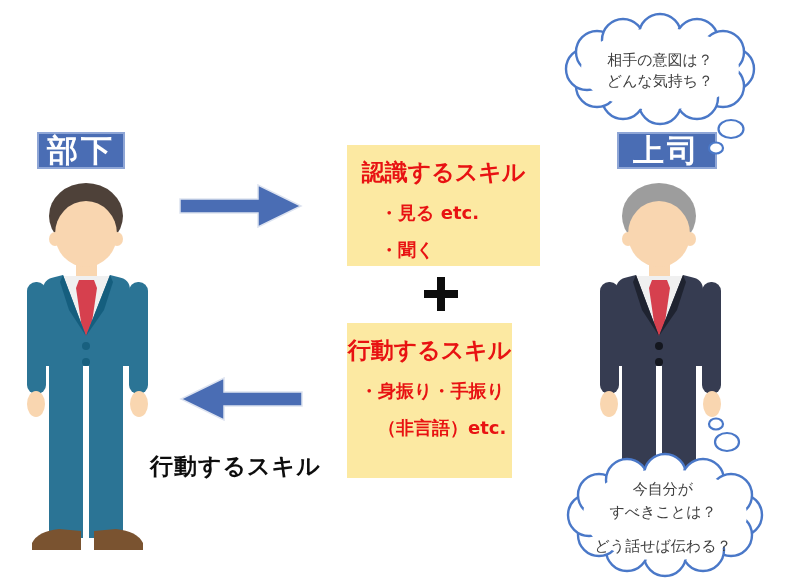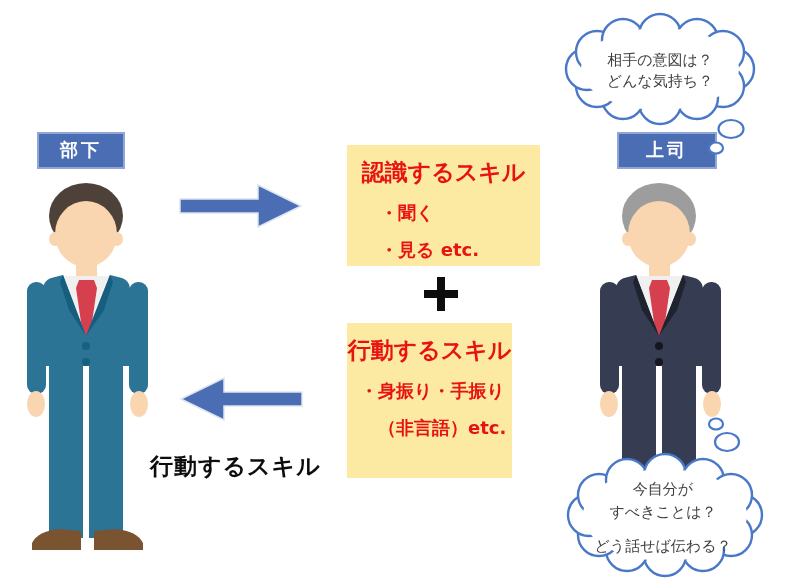--- a/index.html
+++ b/index.html
@@ -22,21 +22,21 @@
     --shirt:#f0f0f0;
     --bubble-text:#3f3f3f;
   }
   html,body{margin:0;padding:0;background:#fff;}
   .stage{
     position:relative;width:800px;height:580px;background:#ffffff;overflow:hidden;
     font-family:"DejaVu Sans","Liberation Sans",sans-serif;
   }
   .label{
     position:absolute;background:var(--accent-blue);border:2px solid var(--label-border);
-    box-sizing:border-box;color:#fff;font-weight:bold;font-size:18px;text-align:center;
+    box-sizing:border-box;color:#fff;font-weight:bold;font-size:31px;text-align:center;
     line-height:32px;letter-spacing:3px;
   }
   .label-left{left:37px;top:132px;width:88px;height:37px;}
   .label-right{left:617px;top:132px;width:100px;height:37px;}
   .person{position:absolute;width:145px;height:380px;}
   .person-left{left:15px;top:176px;}
   .person-right{left:588px;top:176px;}
   .arrow{position:absolute;}
   .arrow-right{left:179px;top:184px;}
   .arrow-left{left:179px;top:377px;}
@@ -113,22 +113,22 @@
   <svg class="arrow arrow-right" width="124" height="44" viewBox="0 0 124 44">
     <polygon points="1,15 79,15 79,1 122,22 79,43 79,29 1,29" fill="var(--accent-blue)" stroke="#dde3f0" stroke-width="1.5"></polygon>
   </svg>
 
   <svg class="arrow arrow-left" width="124" height="44" viewBox="0 0 124 44">
     <polygon points="123,15 45,15 45,1 2,22 45,43 45,29 123,29" fill="var(--accent-blue)" stroke="#dde3f0" stroke-width="1.5"></polygon>
   </svg>
 
   <div class="skill-box box1">
     <div class="skill-title">認識するスキル</div>
+    <div class="skill-item">・見る etc.</div>
     <div class="skill-item">・聞く</div>
-    <div class="skill-item">・見る etc.</div>
   </div>
 
   <svg class="plus" width="34" height="34" viewBox="0 0 34 34" role="img" aria-label="+">
     <rect x="13" y="0" width="8" height="34" fill="#0d0d0d"></rect>
     <rect x="0" y="13" width="34" height="8" fill="#0d0d0d"></rect>
   </svg>
 
   <div class="skill-box box2">
     <div class="skill-title">行動するスキル</div>
     <div class="skill-item">・身振り・手振り</div>

